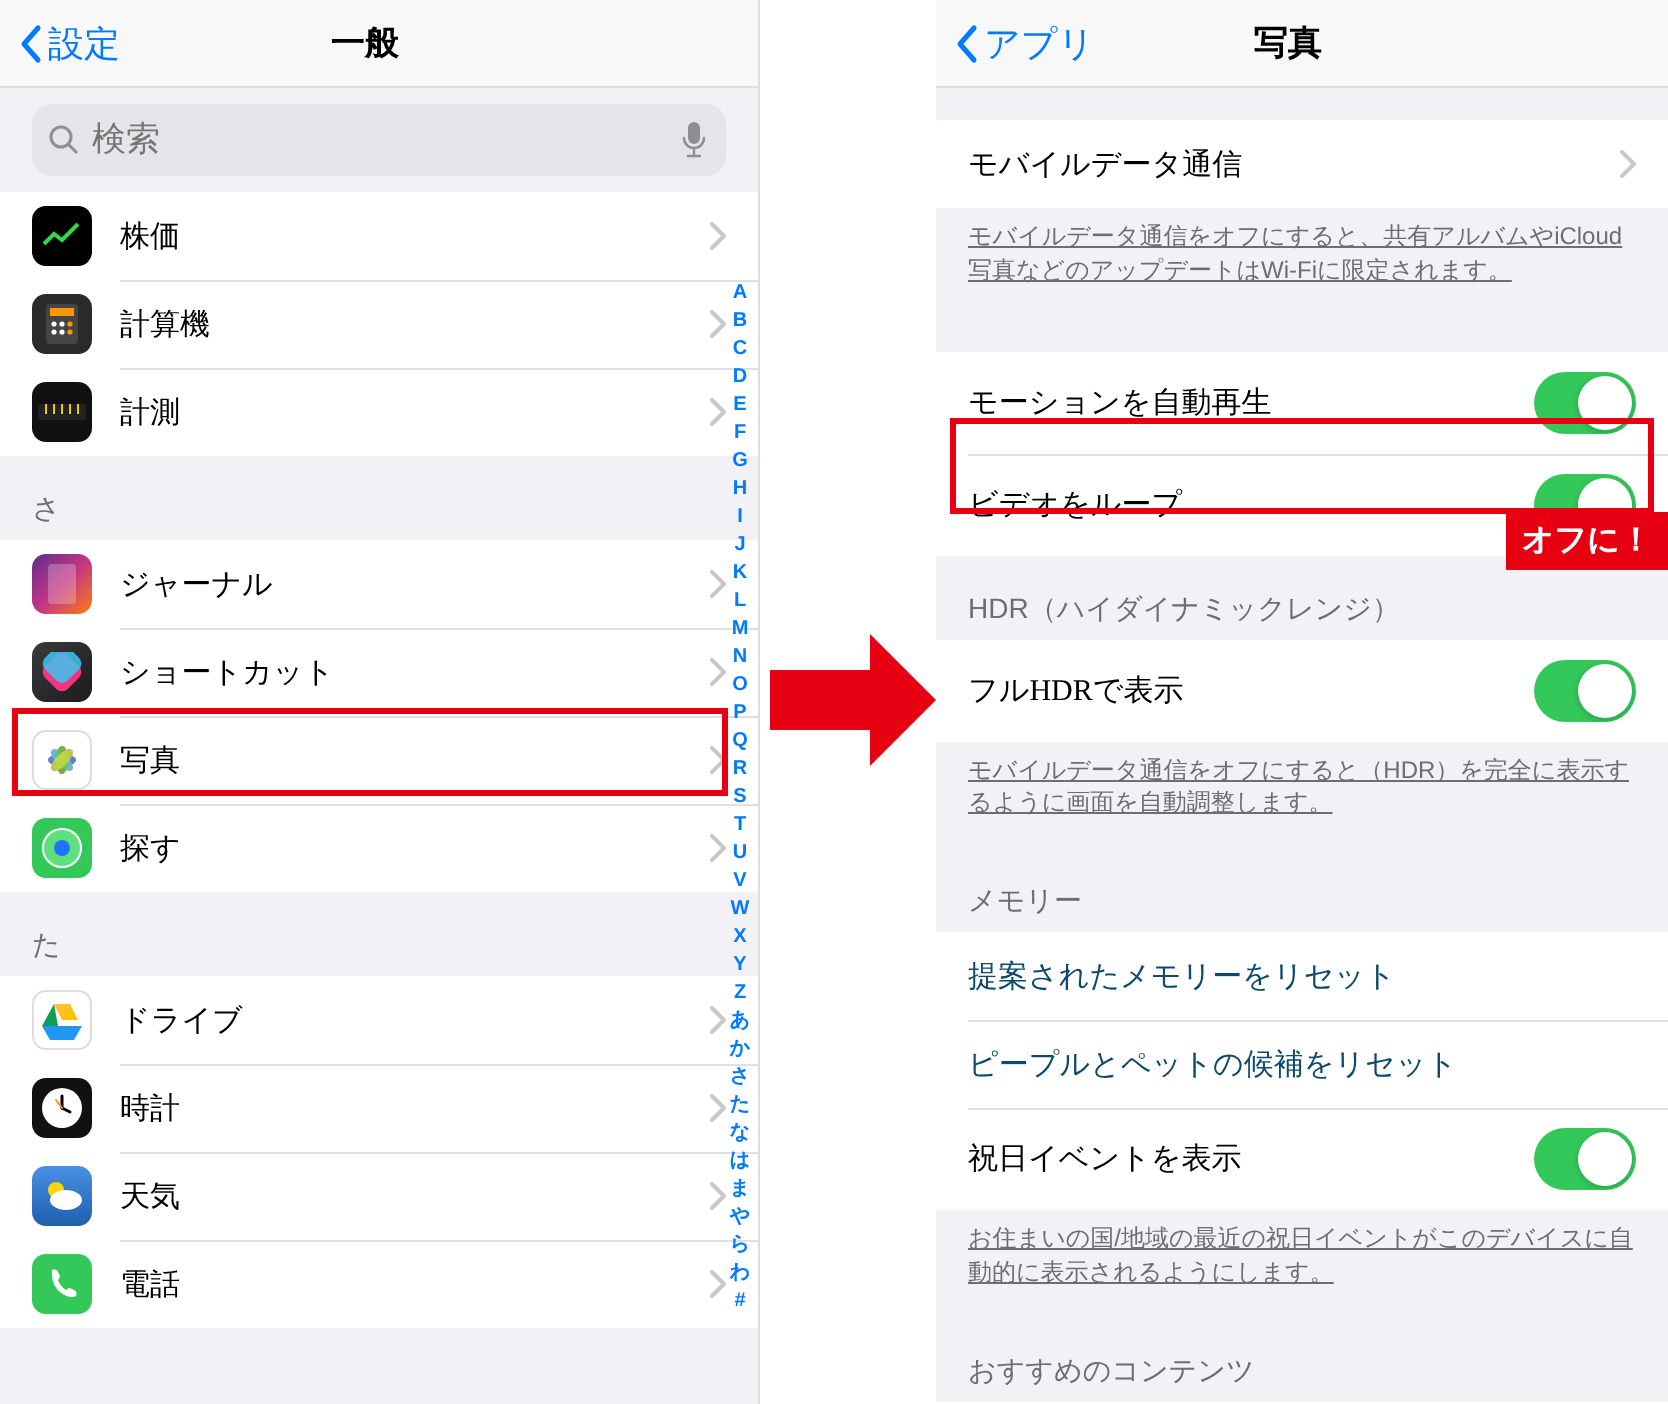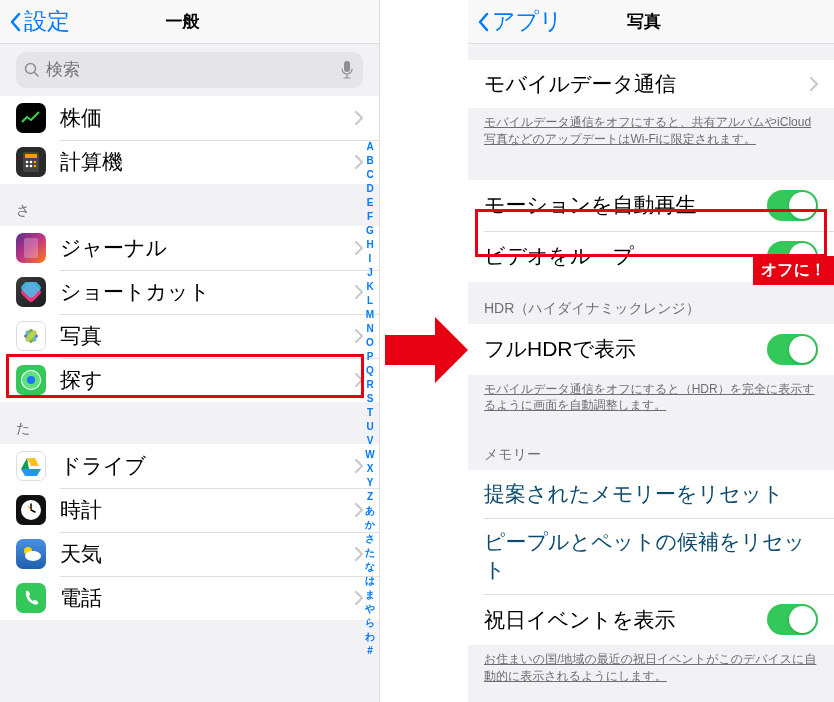--- a/index.html
+++ b/index.html
@@ -24,21 +24,21 @@
       background: #f8f8f8;
       display: flex;
       align-items: center;
       position: relative;
       border-bottom: 0.5px solid #ddd;
     }
     .nav-back {
       display: flex;
       align-items: center;
       color: #007aff;
-      font-size: 23px;
+      font-size: 18px;
       padding-left: 8px;
       cursor: pointer;
     }
     .nav-back svg { width: 14px; height: 20px; margin-right: 2px; }
     .nav-title {
       position: absolute;
       left: 0; right: 14px;
       text-align: center;
       font-size: 17px;
       font-weight: 600;
@@ -96,21 +96,21 @@
     .app-icon {
       width: 30px; height: 30px;
       border-radius: 7px;
       margin-right: 14px;
       flex-shrink: 0;
       display: flex;
       align-items: center;
       justify-content: center;
       font-size: 16px;
     }
-    .row-label { flex: 1; font-size: 21px; }
+    .row-label { flex: 1; font-size: 15px; font-family: Liberation Serif, serif; }
     .chevron { color: #c7c7cc; margin-left: 8px; }
     .chevron svg { width: 8px; height: 14px; display: block; }
     
     .index-bar {
       position: absolute;
       right: 2px;
       top: 100px;
       bottom: 0;
       width: 14px;
       display: flex;
@@ -244,20 +244,38 @@
               <rect x="3" y="3" width="12" height="4" fill="#f90"></rect>
               <circle cx="5" cy="11" r="1.3" fill="#fff"></circle>
               <circle cx="9" cy="11" r="1.3" fill="#fff"></circle>
               <circle cx="13" cy="11" r="1.3" fill="#f90"></circle>
               <circle cx="5" cy="15" r="1.3" fill="#fff"></circle>
               <circle cx="9" cy="15" r="1.3" fill="#fff"></circle>
               <circle cx="13" cy="15" r="1.3" fill="#f90"></circle>
             </svg>
           </div>
       <div class="row-label">計算機</div>
+      <span class="chevron">
+            <svg viewBox="0 0 8 14">
+              <path d="M1 1 L7 7 L1 13" stroke="#c7c7cc" stroke-width="2" fill="none" stroke-linecap="round" stroke-linejoin="round"></path>
+            </svg>
+          </span>
+    </div>
+        <div class="row">
+      <div class="app-icon ic-measure">
+            <svg width="24" height="12" viewBox="0 0 24 12">
+              <rect x="0" y="2" width="24" height="8" fill="#222"></rect>
+              <line x1="4" y1="2" x2="4" y2="7" stroke="#f7c600"></line>
+              <line x1="8" y1="2" x2="8" y2="7" stroke="#f7c600"></line>
+              <line x1="12" y1="2" x2="12" y2="7" stroke="#f7c600"></line>
+              <line x1="16" y1="2" x2="16" y2="7" stroke="#f7c600"></line>
+              <line x1="20" y1="2" x2="20" y2="7" stroke="#f7c600"></line>
+            </svg>
+          </div>
+      <div class="row-label">計測</div>
       <span class="chevron">
             <svg viewBox="0 0 8 14">
               <path d="M1 1 L7 7 L1 13" stroke="#c7c7cc" stroke-width="2" fill="none" stroke-linecap="round" stroke-linejoin="round"></path>
             </svg>
           </span>
     </div>
       </div>
       <div class="section-header">さ</div>
       <div class="list left">
         <div class="row">

